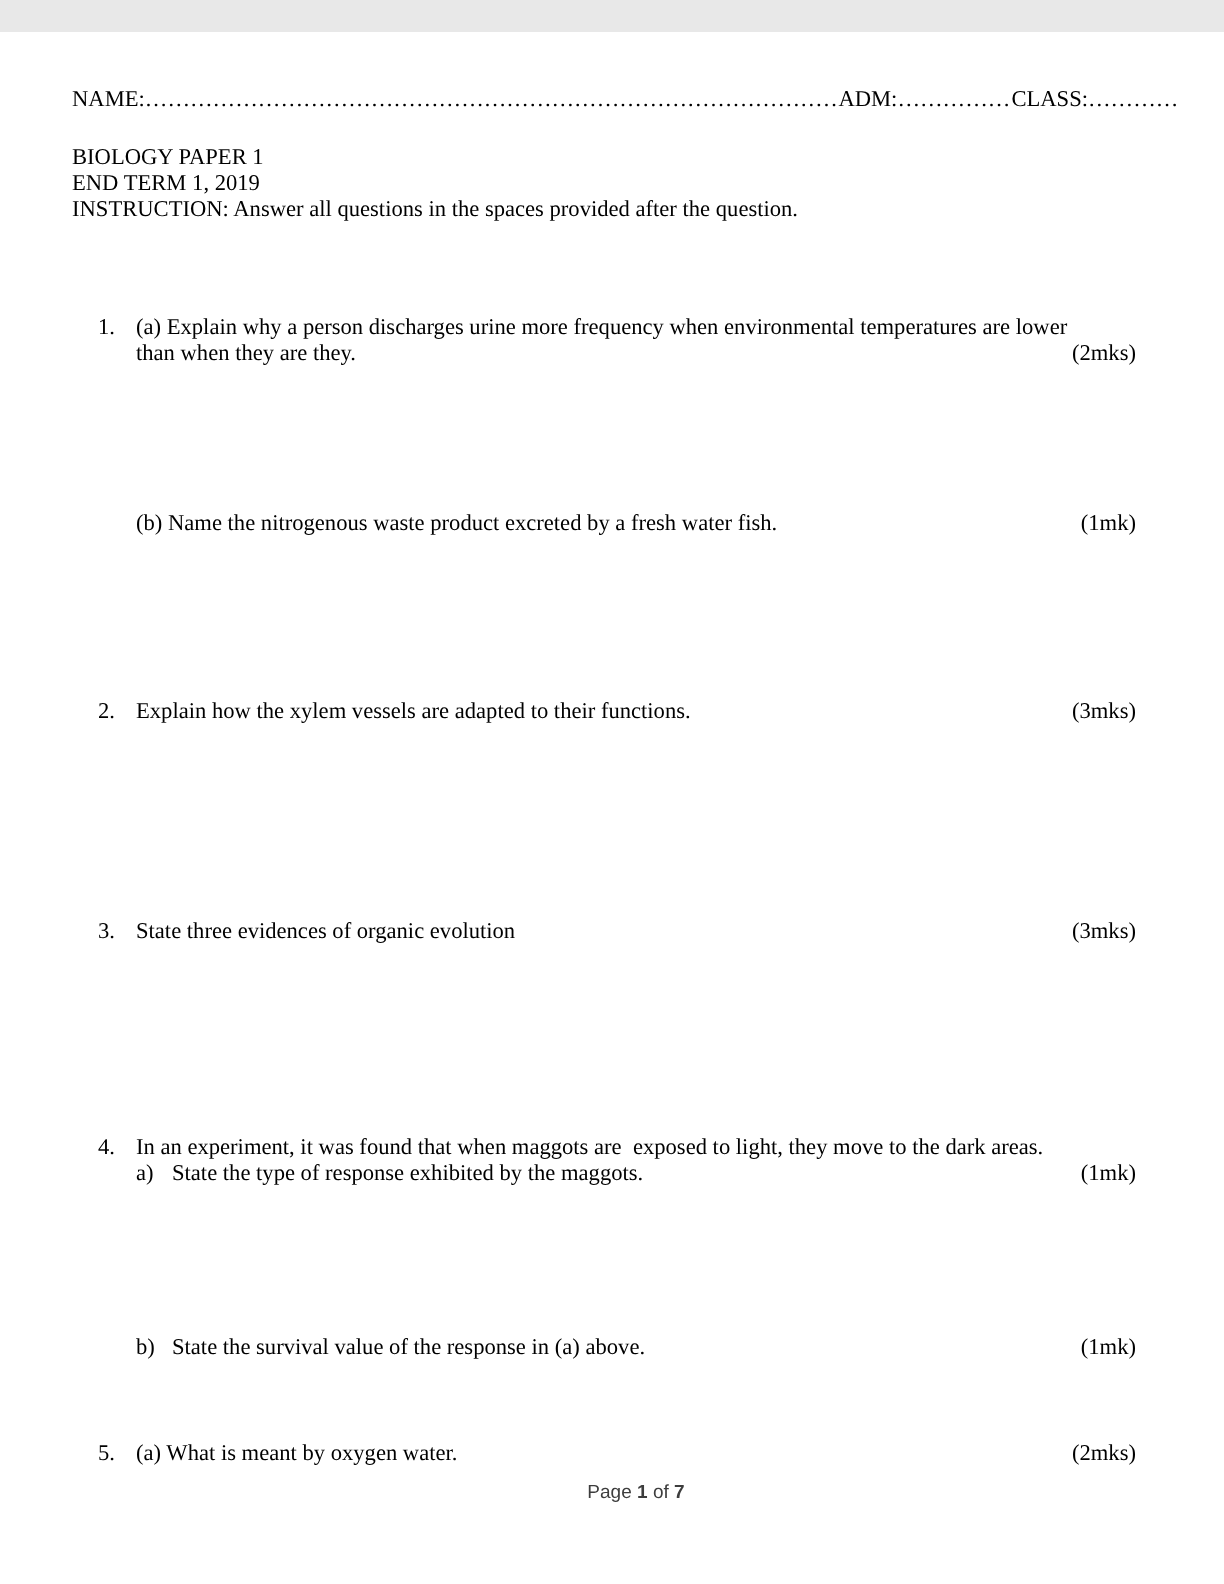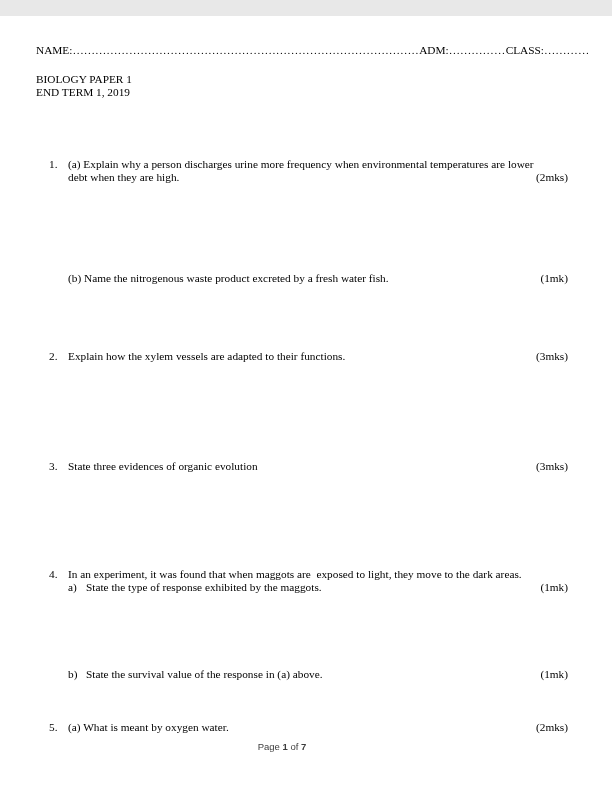--- a/index.html
+++ b/index.html
@@ -25,58 +25,59 @@
   
   .q { position:absolute; left:36px; width:532px; }
   .qnum { position:absolute; left:13px; top:0; }
   .qbody { margin-left:32px; }
   .qline { white-space:pre; }
   .marks { position:absolute; right:0; bottom:0; }
   .sub { position:relative; }
   .sublabel { position:absolute; left:0; top:0; }
   .subtext { margin-left:18px; white-space:pre; }
   .q1  { top:142px; }
-  .q1b { top:256px; }
+  .q1b { top:240px; }
   .q2  { top:334px; }
   .q3  { top:444px; }
   .q4  { top:552px; }
   .q4b { top:652px; }
   .q5  { top:705px; }
   
   .footer {
     position:absolute; top:725px; left:0; width:564px; text-align:center;
     font-family:"Liberation Sans","DejaVu Sans",sans-serif;
-    font-size:9.5px; line-height:12px; color:#3d3d3d;
+    font-size:9.5px; line-height:12px; color:#3d3d3d;padding-left:36px;
   }
   .footer .bold-num { font-weight:bold; }
 </style>
 </head>
 <body>
 
 <div class="page">
 
   <div class="header-line">
     <span class="hl">NAME:</span>
     <span class="dots grow">………………………………………………………………………………………………………………………</span>
     <span class="hl">ADM:</span>
     <span class="dots adm">……………………</span>
     <span class="hl">CLASS:</span>
     <span class="dots cls">……………………</span>
   </div>
 
   <div class="title-block">
     <div class="tline">BIOLOGY PAPER 1</div>
     <div class="tline">END TERM 1, 2019</div>
+    <div class="tline">INSTRUCTION: Answer all questions in the spaces provided after the question.</div>
   </div>
 
   <div class="q q1">
     <span class="qnum">1.</span>
     <div class="qbody">
       <div class="qline">(a) Explain why a person discharges urine more frequency when environmental temperatures are lower</div>
-      <div class="qline">debt when they are high.</div>
+      <div class="qline">than when they are they.</div>
     </div>
     <span class="marks">(2mks)</span>
   </div>
 
   <div class="q q1b">
     <div class="qbody">
       <div class="qline">(b) Name the nitrogenous waste product excreted by a fresh water fish.</div>
     </div>
     <span class="marks">(1mk)</span>
   </div>

